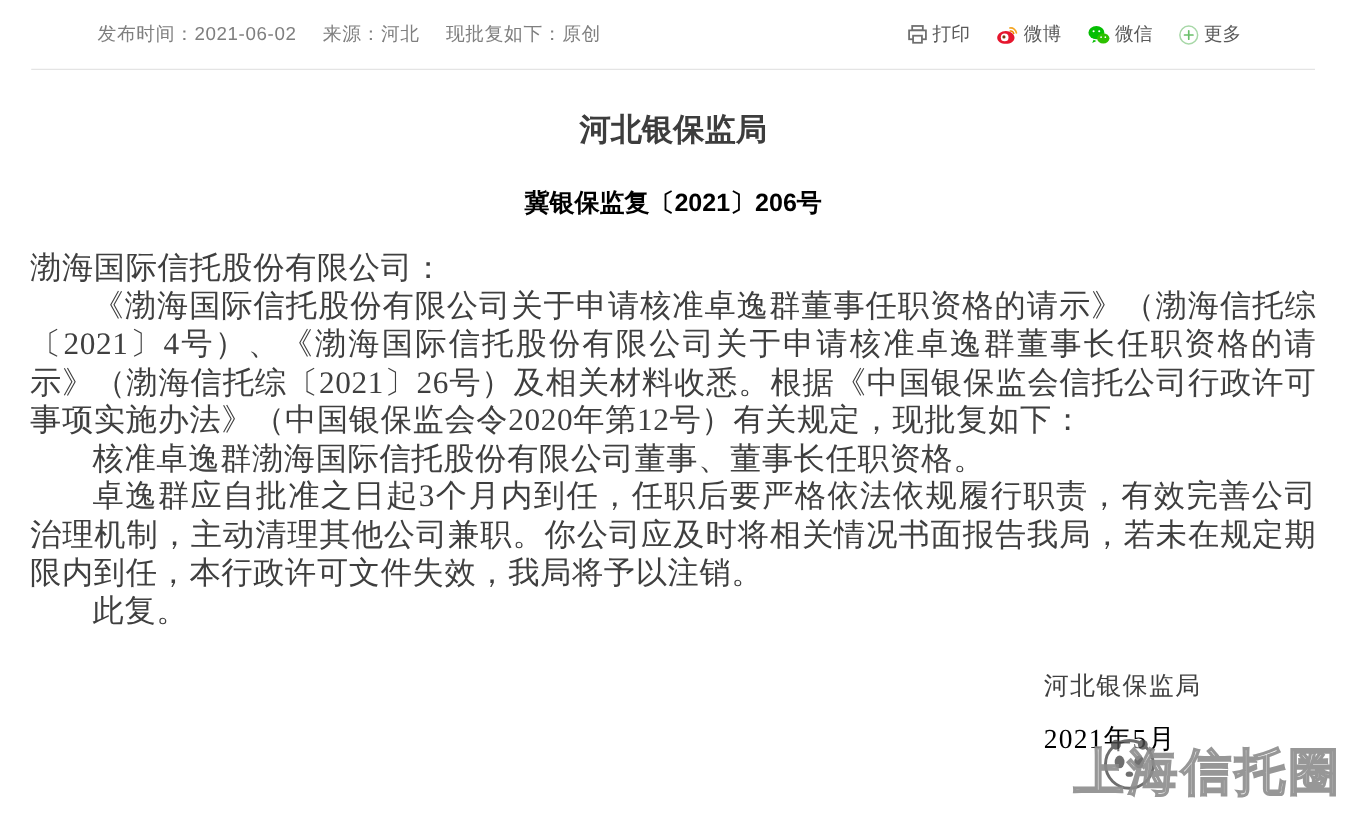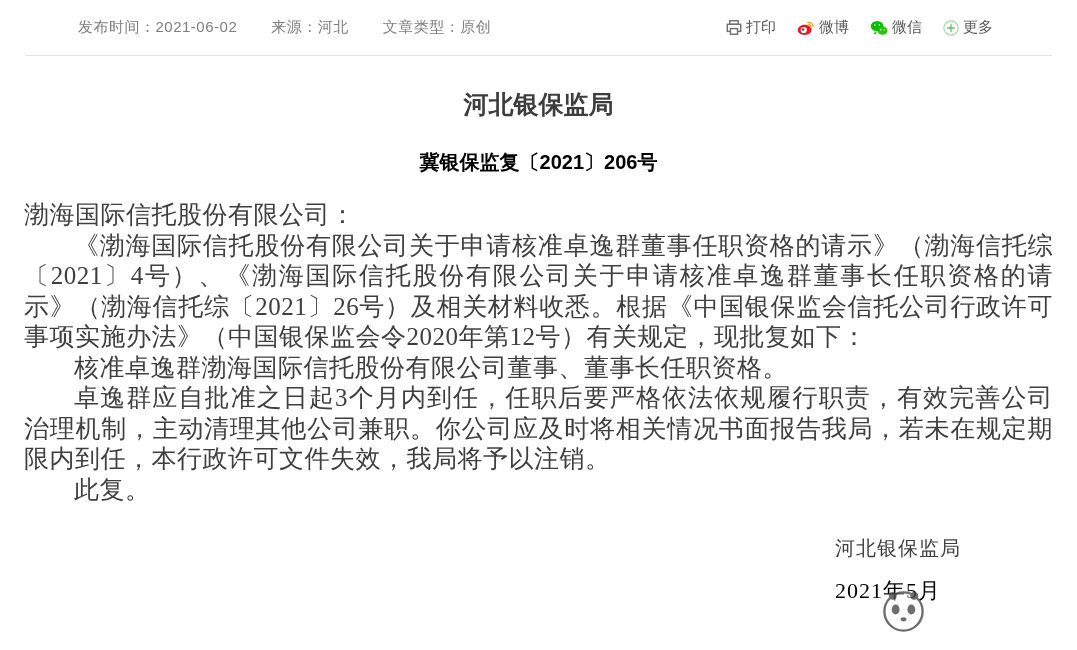--- a/index.html
+++ b/index.html
@@ -13,21 +13,21 @@
     font-family: "Liberation Sans", sans-serif;
   }
   
   .header {
     height: 55px;
     display: flex;
     align-items: center;
     justify-content: space-between;
     padding: 0 84px 0 78px;
   }
-  .meta-group { display: flex; align-items: center; gap: 34px; }
+  .meta-group { display: flex; align-items: center; gap: 21px; }
   .meta-item { font-size: 15px; color: #7f7f7f; letter-spacing: 0.5px; }
   .action-group { display: flex; align-items: flex-start; gap: 20px; }
   .action-btn {
     display: inline-flex; align-items: center; gap: 3px;
     background: none; border: none; cursor: pointer;
     font-size: 15px; color: #5a5a5a; font-family: "Liberation Sans", sans-serif;
   }
   .action-btn svg { display: block; }
   .divider { margin: 0 25px; border-bottom: 1px solid #e4e4e4; }
   
@@ -101,21 +101,21 @@
 </style>
 </head>
 <body>
 
 <div class="page">
 
   <div class="header">
     <div class="meta-group">
       <span class="meta-item"><span>发布时间：</span><span>2021-06-02</span></span>
       <span class="meta-item"><span>来源：</span><span>河北</span></span>
-      <span class="meta-item"><span>文章类型：</span><span>原创</span></span>
+      <span class="meta-item"><span>现批复如下：</span><span>原创</span></span>
     </div>
     <div class="action-group">
       <button class="action-btn">
         <span>
           <svg width="18" height="17" viewBox="0 0 24 24" fill="none" stroke="#6f6f6f" stroke-width="2">
             <rect x="6" y="2.5" width="12" height="5"></rect>
             <rect x="2.5" y="7.5" width="19" height="10" fill="#ffffff"></rect>
             <rect x="7" y="13.5" width="10" height="8" fill="#ffffff"></rect>
           </svg>
         </span>
@@ -183,14 +183,15 @@
   <span class="wm-logo">
     <svg width="47" height="47" viewBox="0 0 48 48" fill="none">
       <circle cx="24" cy="25" r="19.5" stroke="#4a4a4a" stroke-width="2.4" fill="rgba(255,255,255,0.55)"></circle>
       <circle cx="13" cy="9" r="4" fill="#4a4a4a"></circle>
       <circle cx="35" cy="9" r="4" fill="#4a4a4a"></circle>
       <ellipse cx="16" cy="23" rx="4" ry="5.2" fill="#4a4a4a"></ellipse>
       <ellipse cx="32" cy="23" rx="4" ry="5.2" fill="#4a4a4a"></ellipse>
       <ellipse cx="24" cy="33" rx="3" ry="2.2" fill="#4a4a4a"></ellipse>
     </svg>
   </span>
+  <span class="wm-text">上海信托圈</span>
 
 </div>
 
 </body></html>

